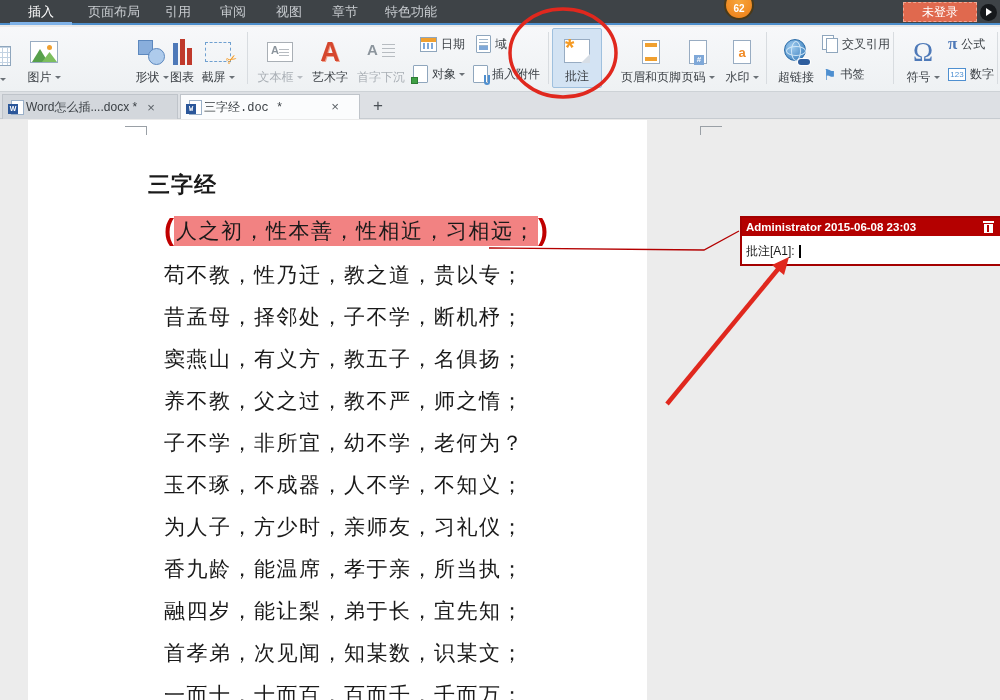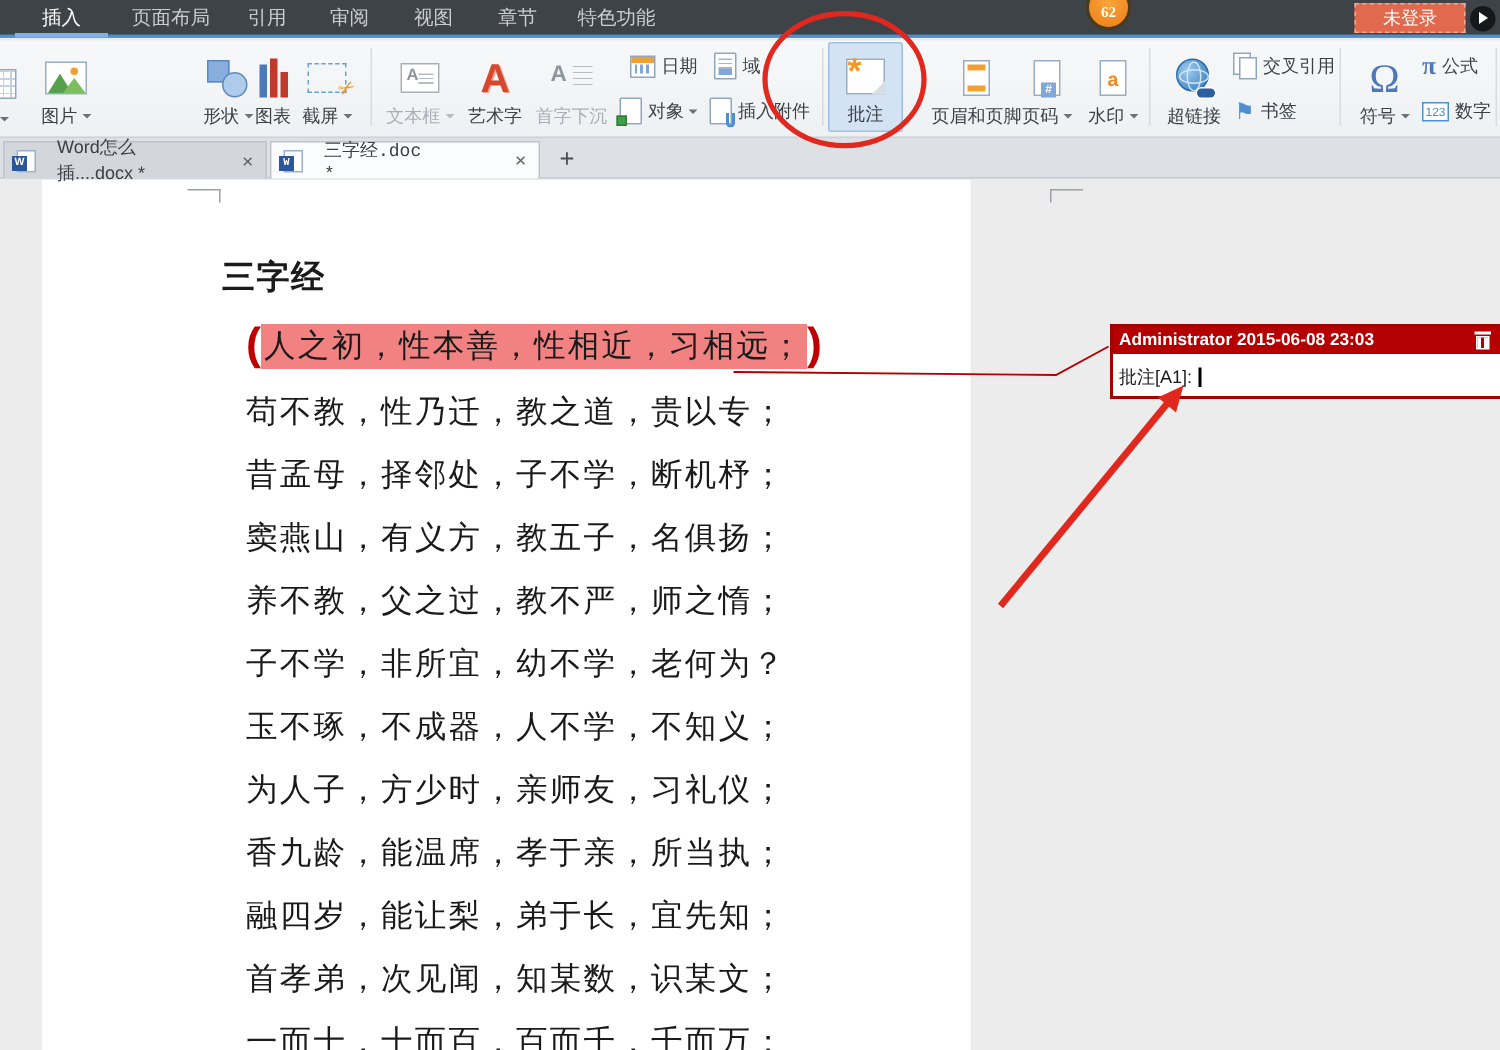--- a/index.html
+++ b/index.html
@@ -1,20 +1,20 @@
 <!DOCTYPE html>
 <html><head>
 <meta charset="utf-8">
 <style>
   * { margin:0; padding:0; box-sizing:border-box; }
   html,body { width:1000px; height:700px; overflow:hidden; }
   body { font-family:"Liberation Sans","DejaVu Sans",sans-serif; background:#EAEAEA; position:relative; }
 
   
-  .menubar { position:absolute; top:0; left:0; width:1000px; height:25px; background:#3E4347; border-bottom:2px solid #4D8ECB; z-index:5;font-family:Liberation Serif, serif; }
+  .menubar { position:absolute; top:0; left:0; width:1000px; height:25px; background:#3E4347; border-bottom:2px solid #4D8ECB; z-index:5; }
   .mtab { position:absolute; top:0; height:23px; line-height:23px; text-align:center; font-size:13px; color:#C9CDD1; cursor:default; }
   .mtab.active { color:#FFFFFF; border-bottom:3px solid #7FB2E8; height:25px; }
 
   .badge { position:absolute; left:724px; top:-10px; width:30px; height:30px; border-radius:50%;
            background:radial-gradient(circle at 50% 35%, #F7A63B, #ED7D17); border:2px solid #4A3A1A;
            color:#fff; font-size:10px; font-weight:bold; display:flex; align-items:flex-end; justify-content:center; padding-bottom:4px; z-index:6; }
   .loginbtn { position:absolute; left:903px; top:2px; width:74px; height:20px; background:#E0694E; border:1px dashed #F2A893;
               color:#fff; font-size:12px; text-align:center; line-height:18px; }
   .sharebtn { position:absolute; left:980px; top:4px; width:17px; height:17px; border-radius:50%; background:#16191C; }
   .sharebtn::before { content:""; position:absolute; left:6px; top:4px; width:0; height:0;
@@ -95,21 +95,21 @@
   .omega { font-size:27px; color:#4E79B8; line-height:27px; font-family:"Liberation Serif","DejaVu Serif",serif; }
   .piic { font-size:17px; color:#4E79B8; font-weight:bold; font-family:"Liberation Serif","DejaVu Serif",serif; }
   .n123 { width:18px; height:13px; border:1px solid #4E8FD0; color:#4E8FD0; font-size:8px; font-weight:normal;
           text-align:center; line-height:11px; background:#fff; }
   .tblic { width:20px; height:20px; background:#fff; border:1px solid #8FA6BD;
            background-image:repeating-linear-gradient(#C2D2E2 0 1px, transparent 1px 5px),
                             repeating-linear-gradient(90deg,#C2D2E2 0 1px, transparent 1px 5px); }
 
   
   .tabbar { position:absolute; top:92px; left:0; width:1000px; height:27px; background:#DDE0E4; border-bottom:1px solid #C6CBD0; z-index:3; }
-  .dtab { position:absolute; top:2px; height:25px; display:flex; align-items:center; gap:14px; padding:0 8px;
+  .dtab { position:absolute; top:2px; height:25px; display:flex; align-items:center; gap:2px; padding:0 8px;
           font-size:12px; color:#3B4045; border:1px solid #BFC4CA; border-bottom:none; }
   .dtab.inactive { background:#D3D7DC; }
   .dtab.active { background:#FBFCFD;font-family:Liberation Mono, monospace; }
   .wdoc { width:13px; height:15px; background:#fff; border:1px solid #9AB0C8; position:relative; flex:none; }
   .wdoc .w { position:absolute; left:-4px; bottom:0px; width:10px; height:10px; background:#2B579A; color:#fff;
              font-size:7px; font-weight:bold; text-align:center; line-height:10px; }
   .tclose { font-size:13px; color:#5A6066; margin-left:8px; }
   .newtab { position:absolute; top:2px; left:366px; width:24px; height:24px; font-size:17px; color:#4A5056; text-align:center; line-height:23px; }
 
   

